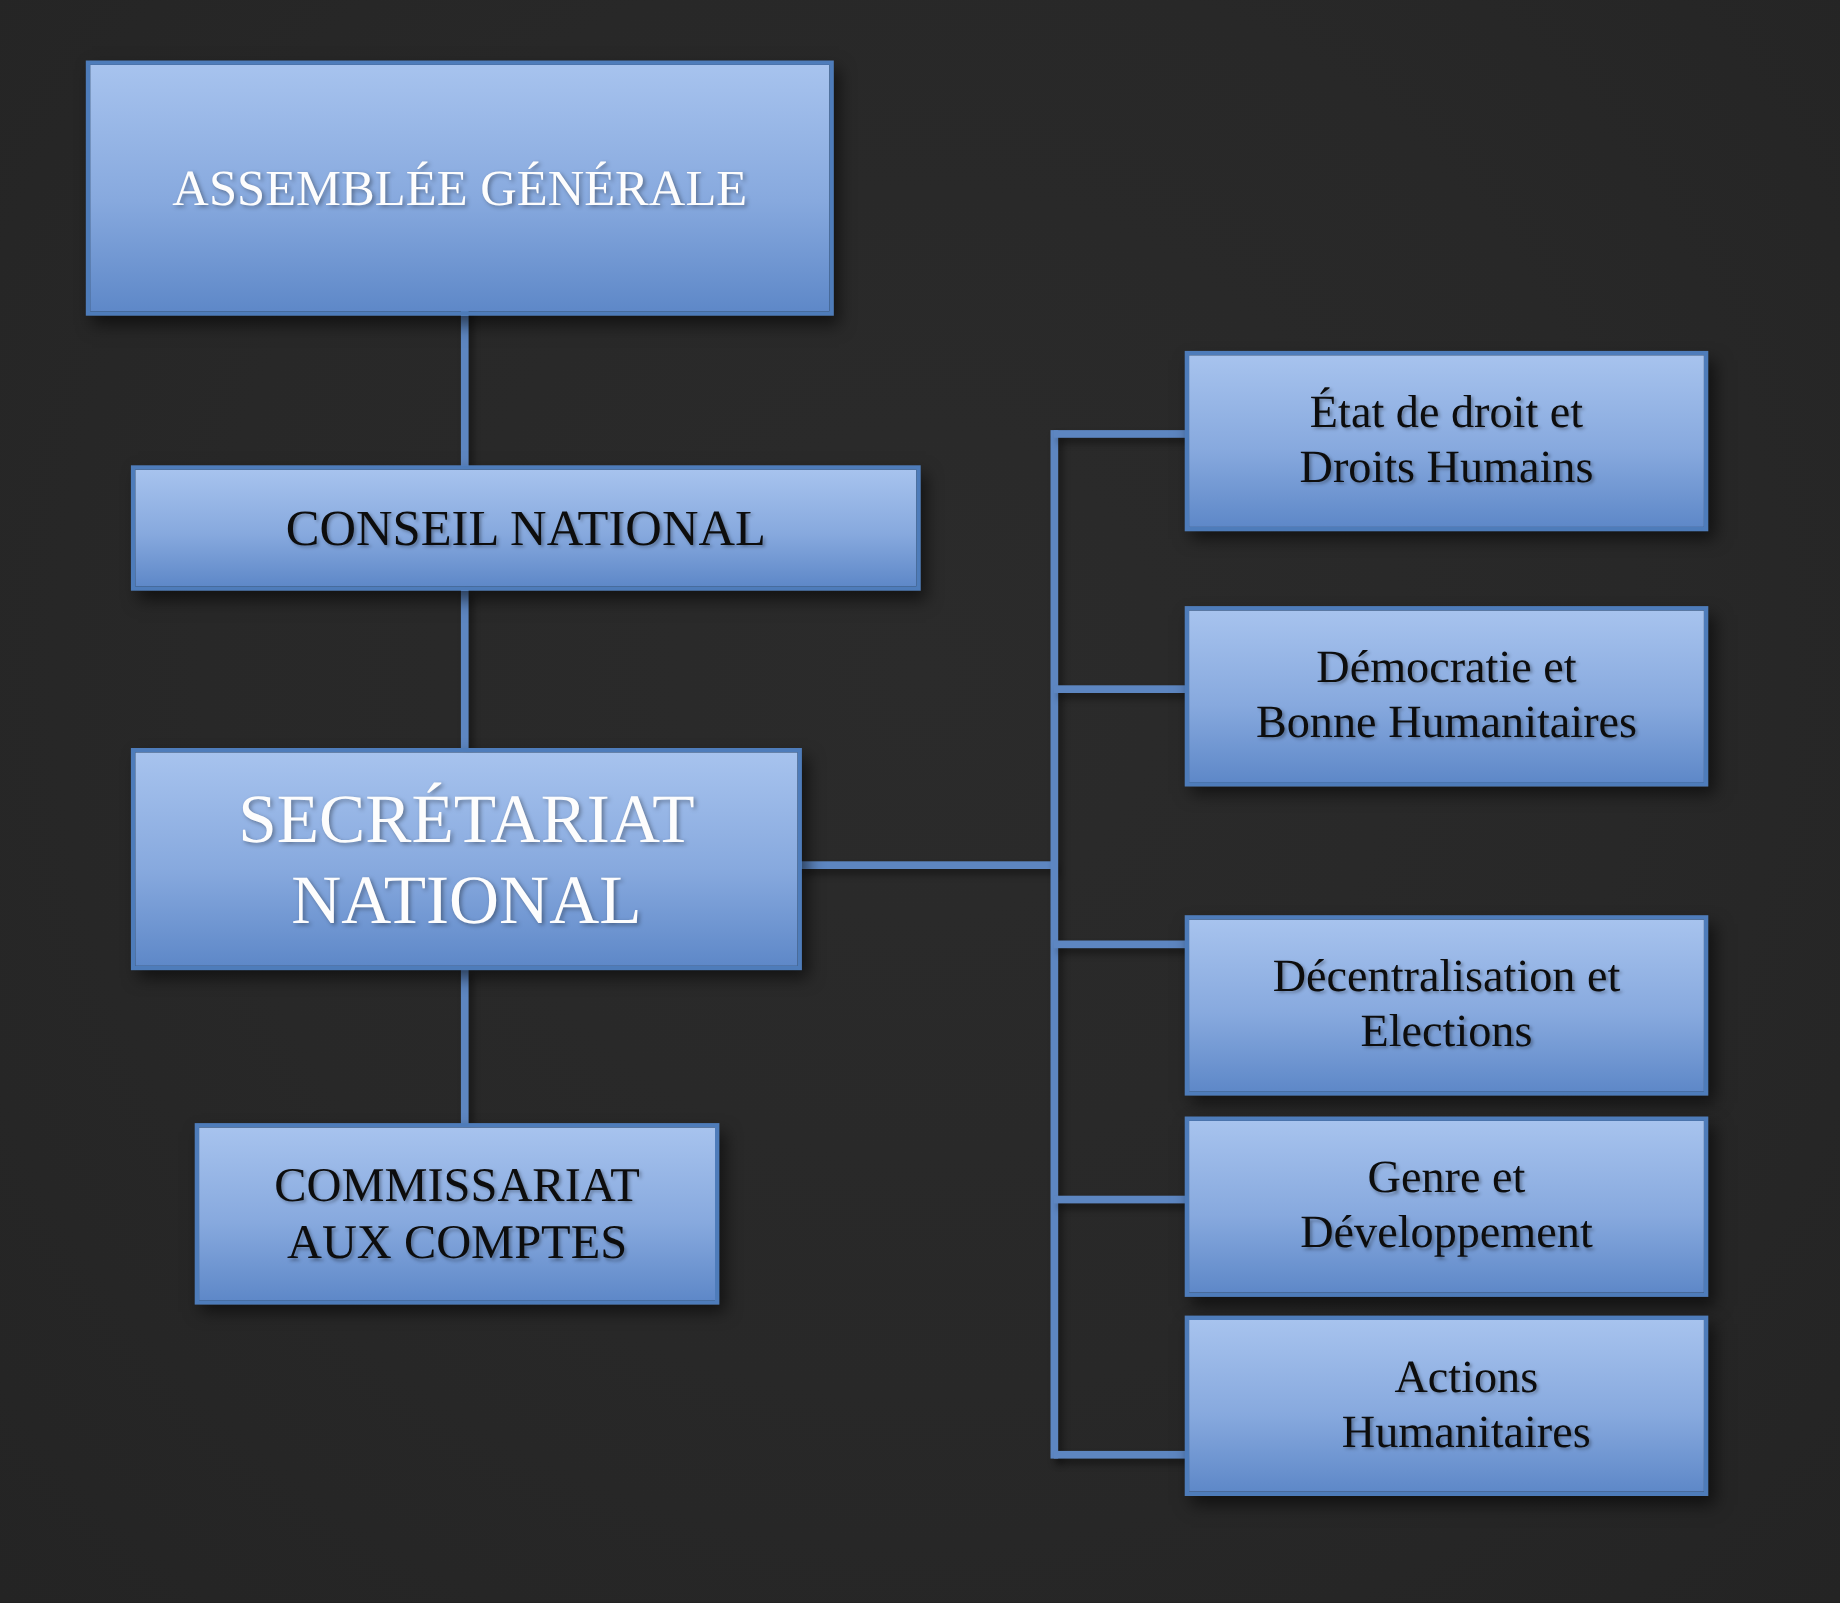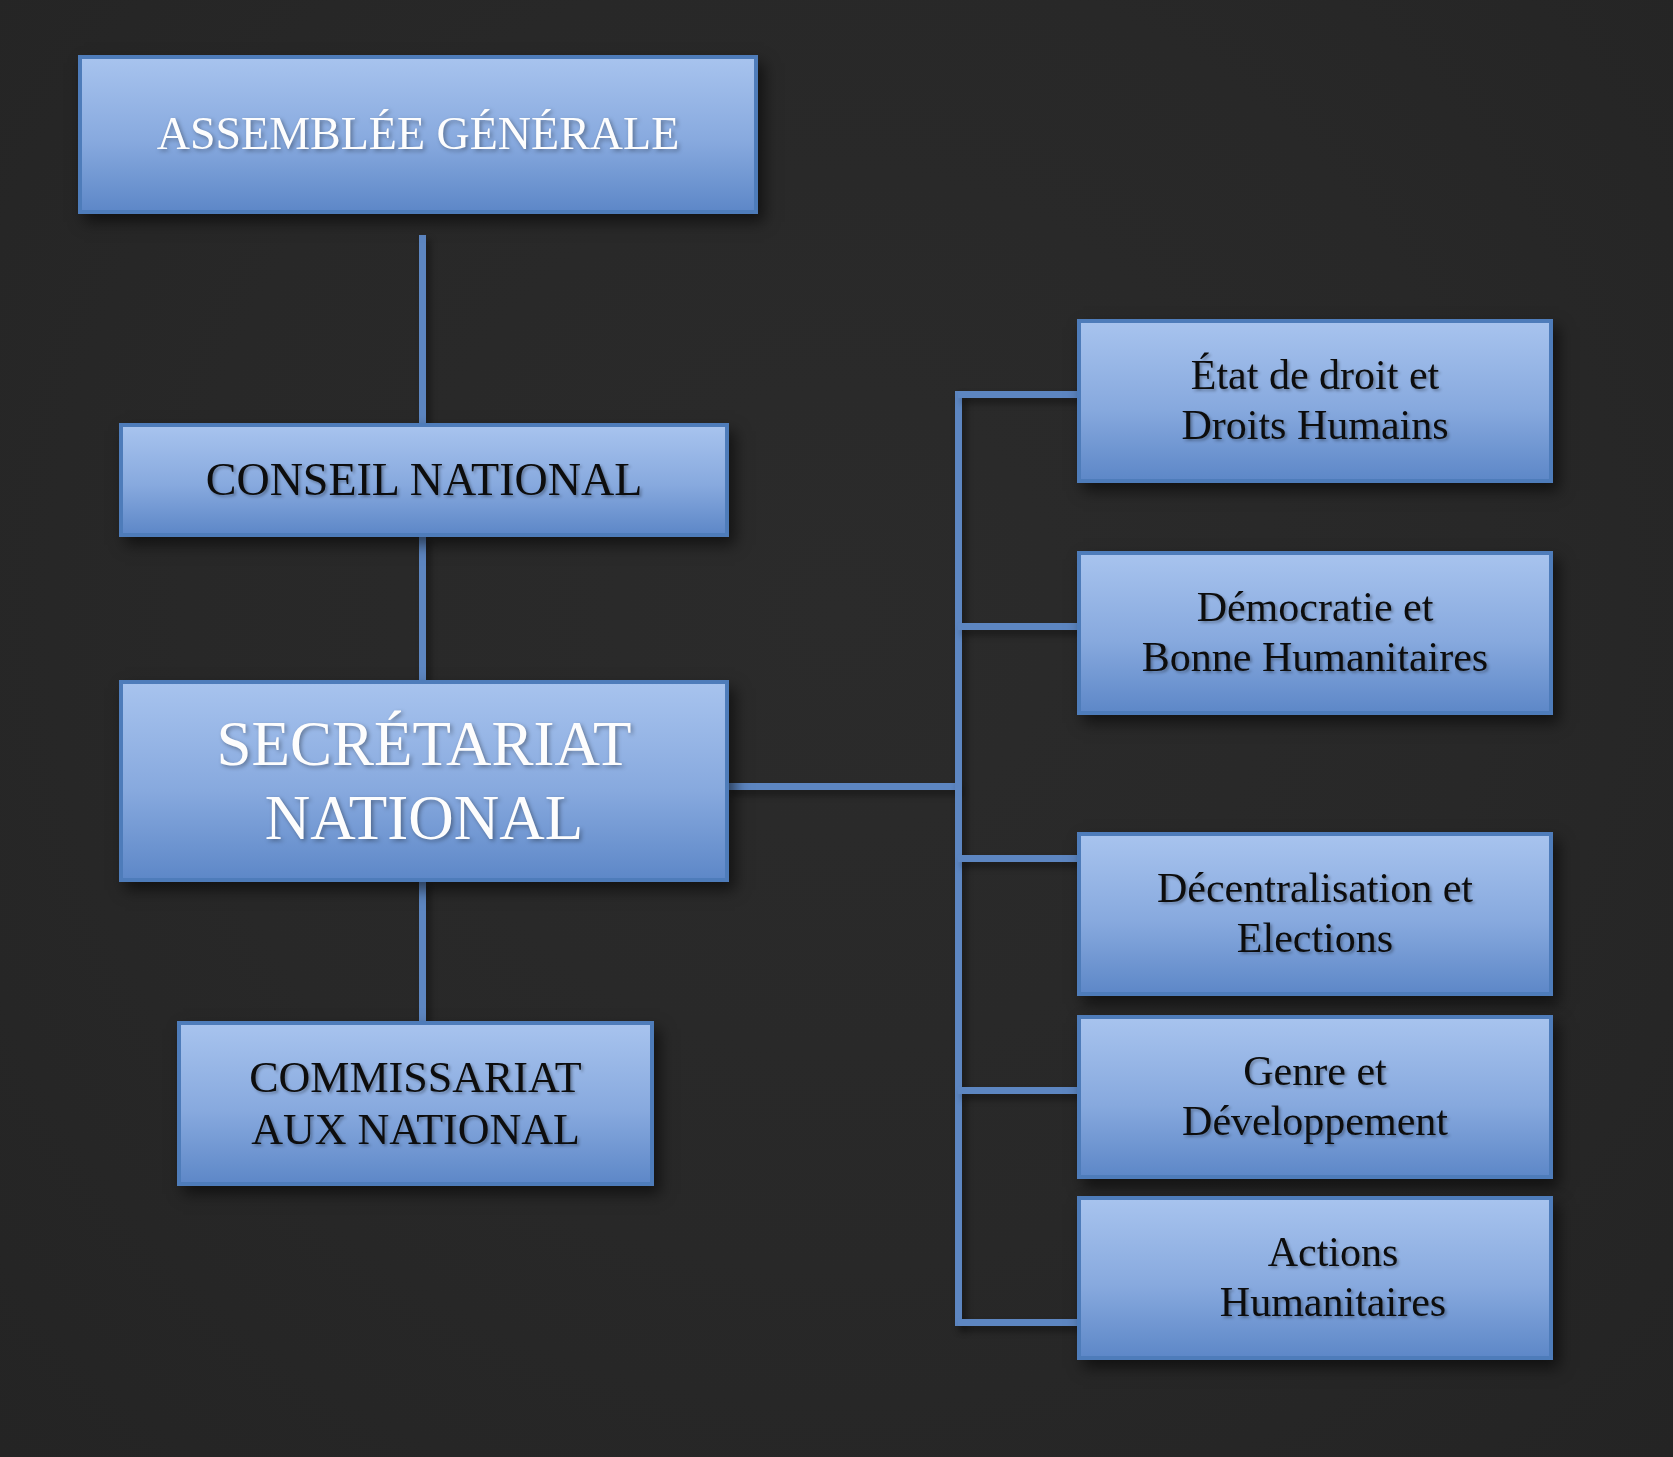--- a/index.html
+++ b/index.html
@@ -30,22 +30,22 @@
     text-align: center;
     border: 4px solid var(--box-border);
     background: linear-gradient(180deg, var(--box-fill-top) 0%, var(--box-fill-mid) 55%, var(--box-fill-bottom) 100%);
     box-shadow: 6px 8px 14px rgba(0,0,0,0.55);
     white-space: pre-line;
     line-height: 1.18;
   }
   .text-light { color: var(--text-light); text-shadow: 2px 2px 4px rgba(0,0,0,0.35); }
   .text-dark  { color: var(--text-dark);  text-shadow: 2px 2px 3px rgba(0,0,0,0.30); }
 
-  #node-assemblee    { left: 78px;  top: 55px;   width: 680px; height: 159px; font-size: 46px; }
-  #node-conseil      { left: 119px; top: 423px;  width: 610px; height: 114px; font-size: 46px; }
+  #node-assemblee    { left: 78px;  top: 55px;   width: 680px; height: 232px; font-size: 46px; }
+  #node-conseil      { left: 119px; top: 423px;  width: 718px; height: 114px; font-size: 46px; }
   #node-secretariat  { left: 119px; top: 680px;  width: 610px; height: 202px; font-size: 63px; }
   #node-commissariat { left: 177px; top: 1021px; width: 477px; height: 165px; font-size: 44px; }
 
   .rnode { left: 1077px; width: 476px; height: 164px; font-size: 42px; }
   #node-etat    { top: 319px; }
   #node-democ   { top: 551px; }
   #node-decent  { top: 787px; margin-top: 45px; }
   #node-genre   { top: 1015px; }
   #node-actions { top: 1196px; padding-left: 36px; }
 
@@ -83,21 +83,21 @@
   <div class="conn branch" id="conn-b5"></div>
 
   <div class="node text-light" id="node-assemblee">ASSEMBLÉE GÉNÉRALE</div>
 
   <div class="node text-dark" id="node-conseil">CONSEIL NATIONAL</div>
 
   <div class="node text-light" id="node-secretariat">SECRÉTARIAT
 NATIONAL</div>
 
   <div class="node text-dark" id="node-commissariat">COMMISSARIAT
-AUX NATIONAL</div>
+AUX COMPTES</div>
 
   <div class="node rnode text-dark" id="node-etat">État de droit et
 Droits Humains</div>
 
   <div class="node rnode text-dark" id="node-democ">Démocratie et
 Bonne Humanitaires</div>
 
   <div class="node rnode text-dark" id="node-decent">Décentralisation et
 Elections</div>
 

